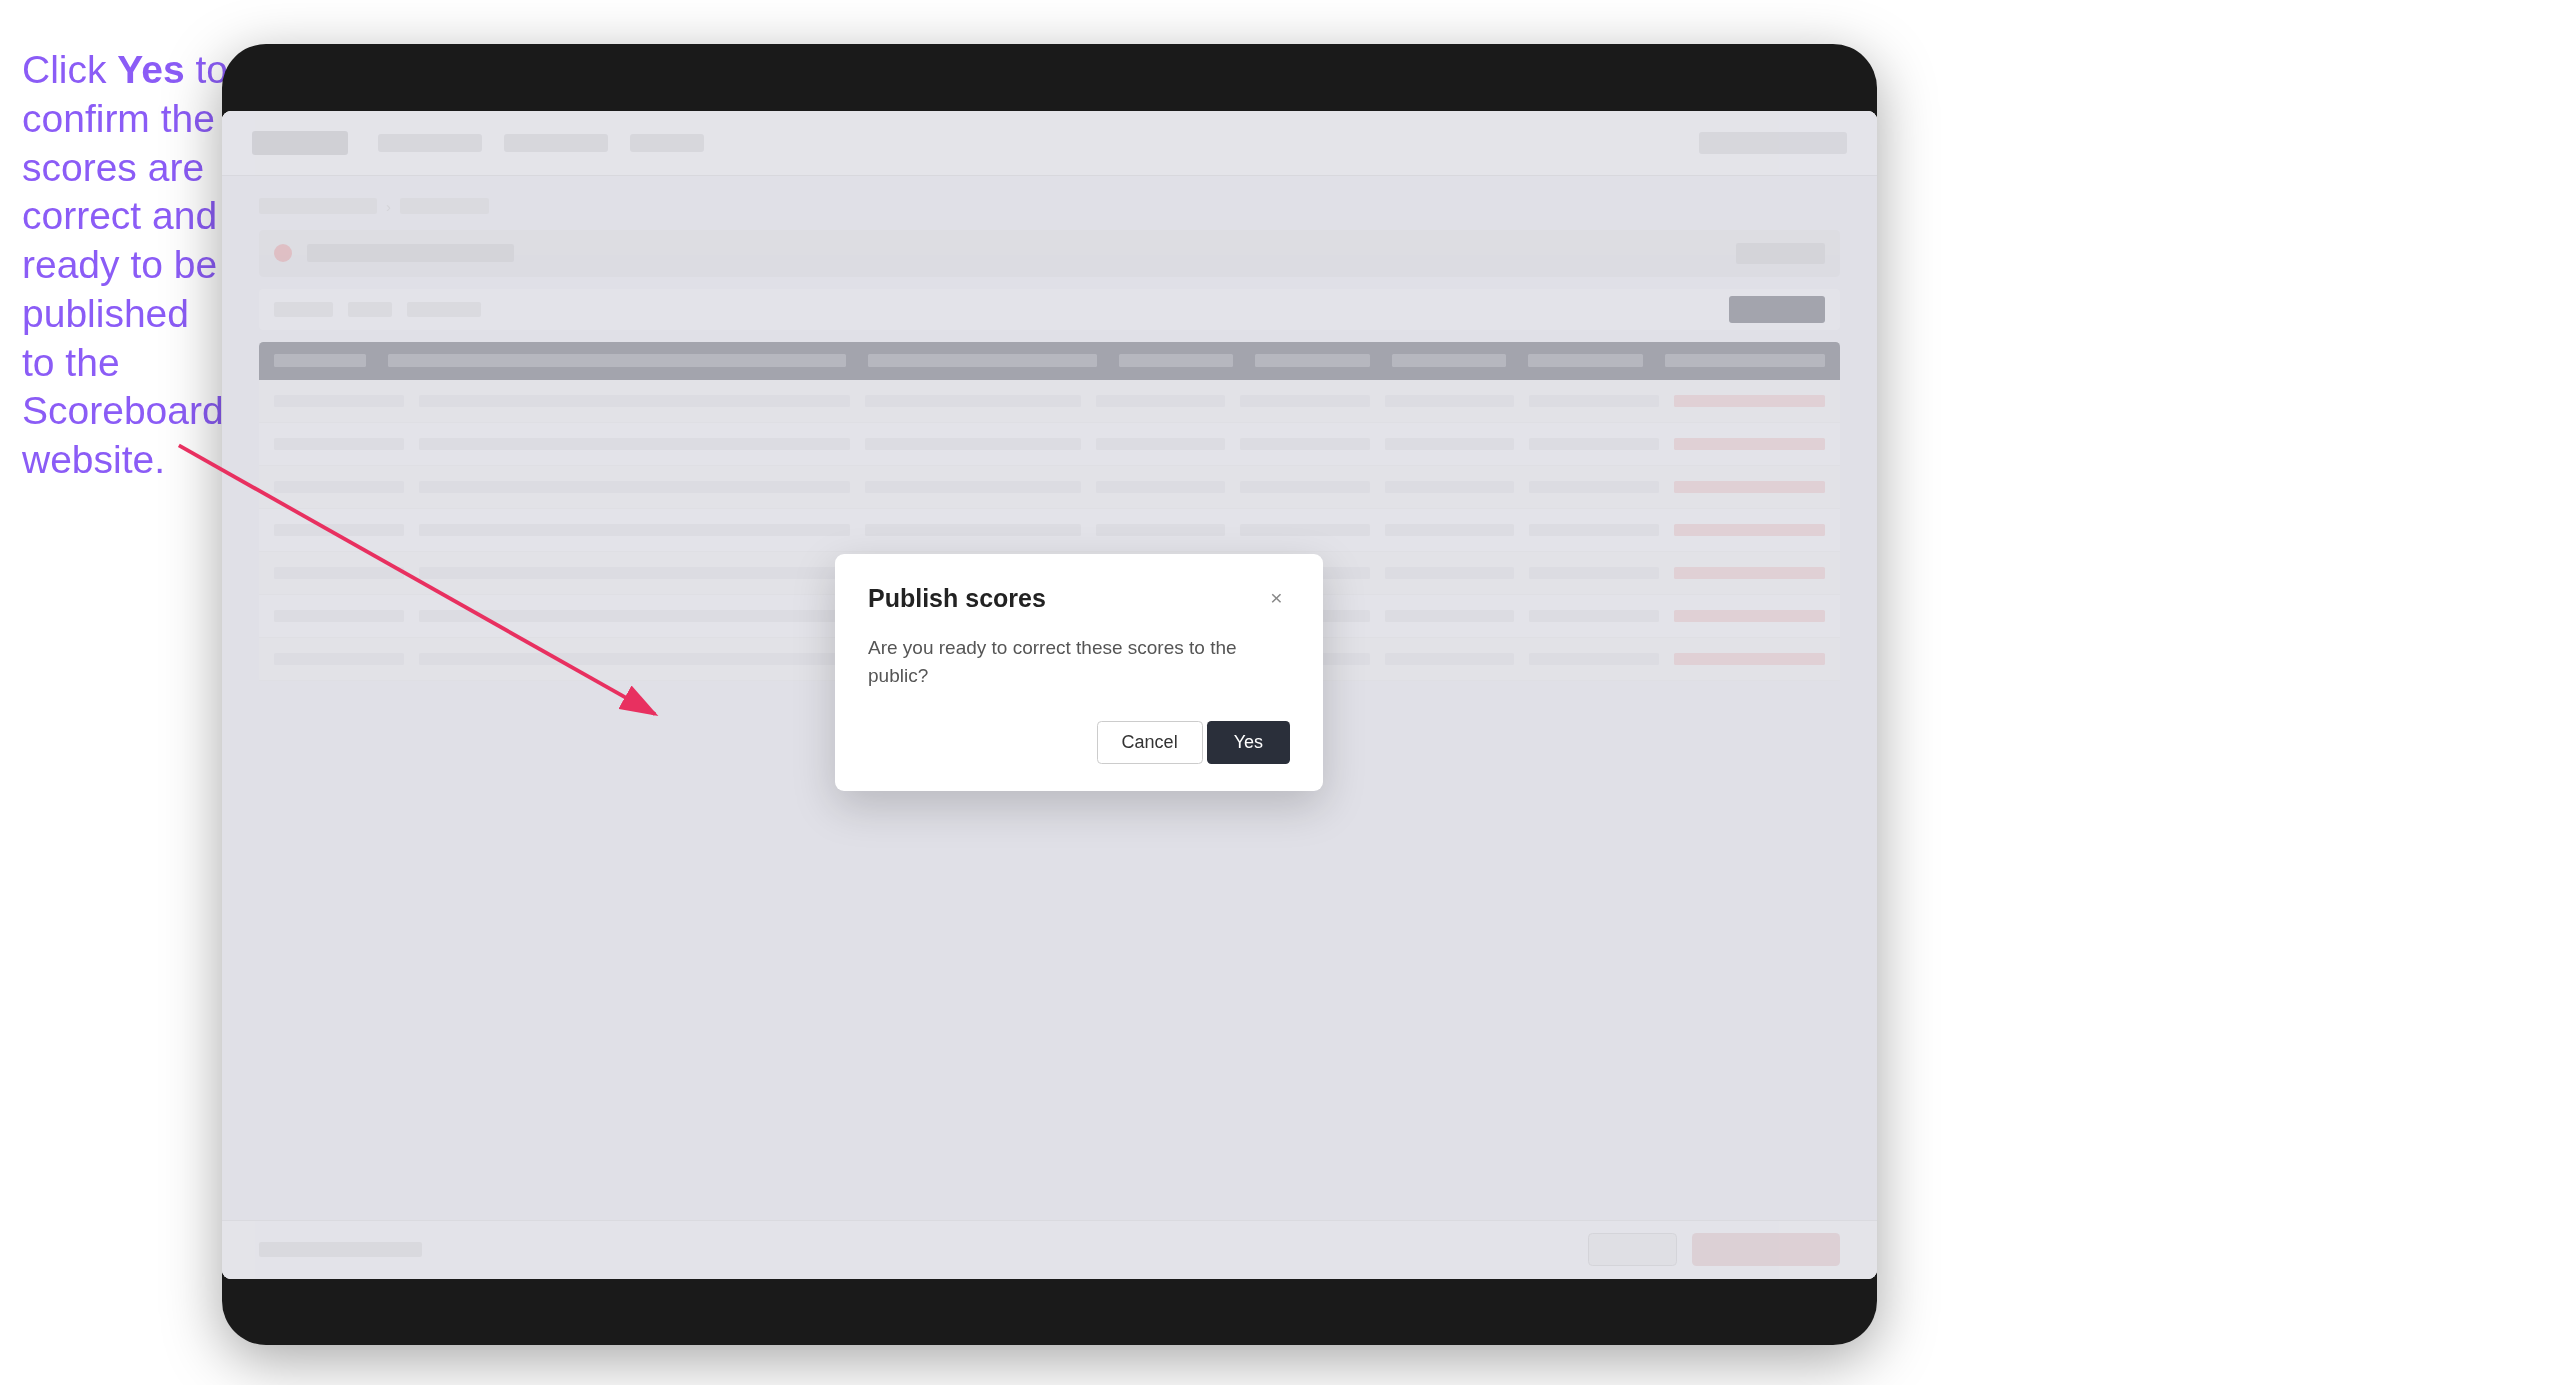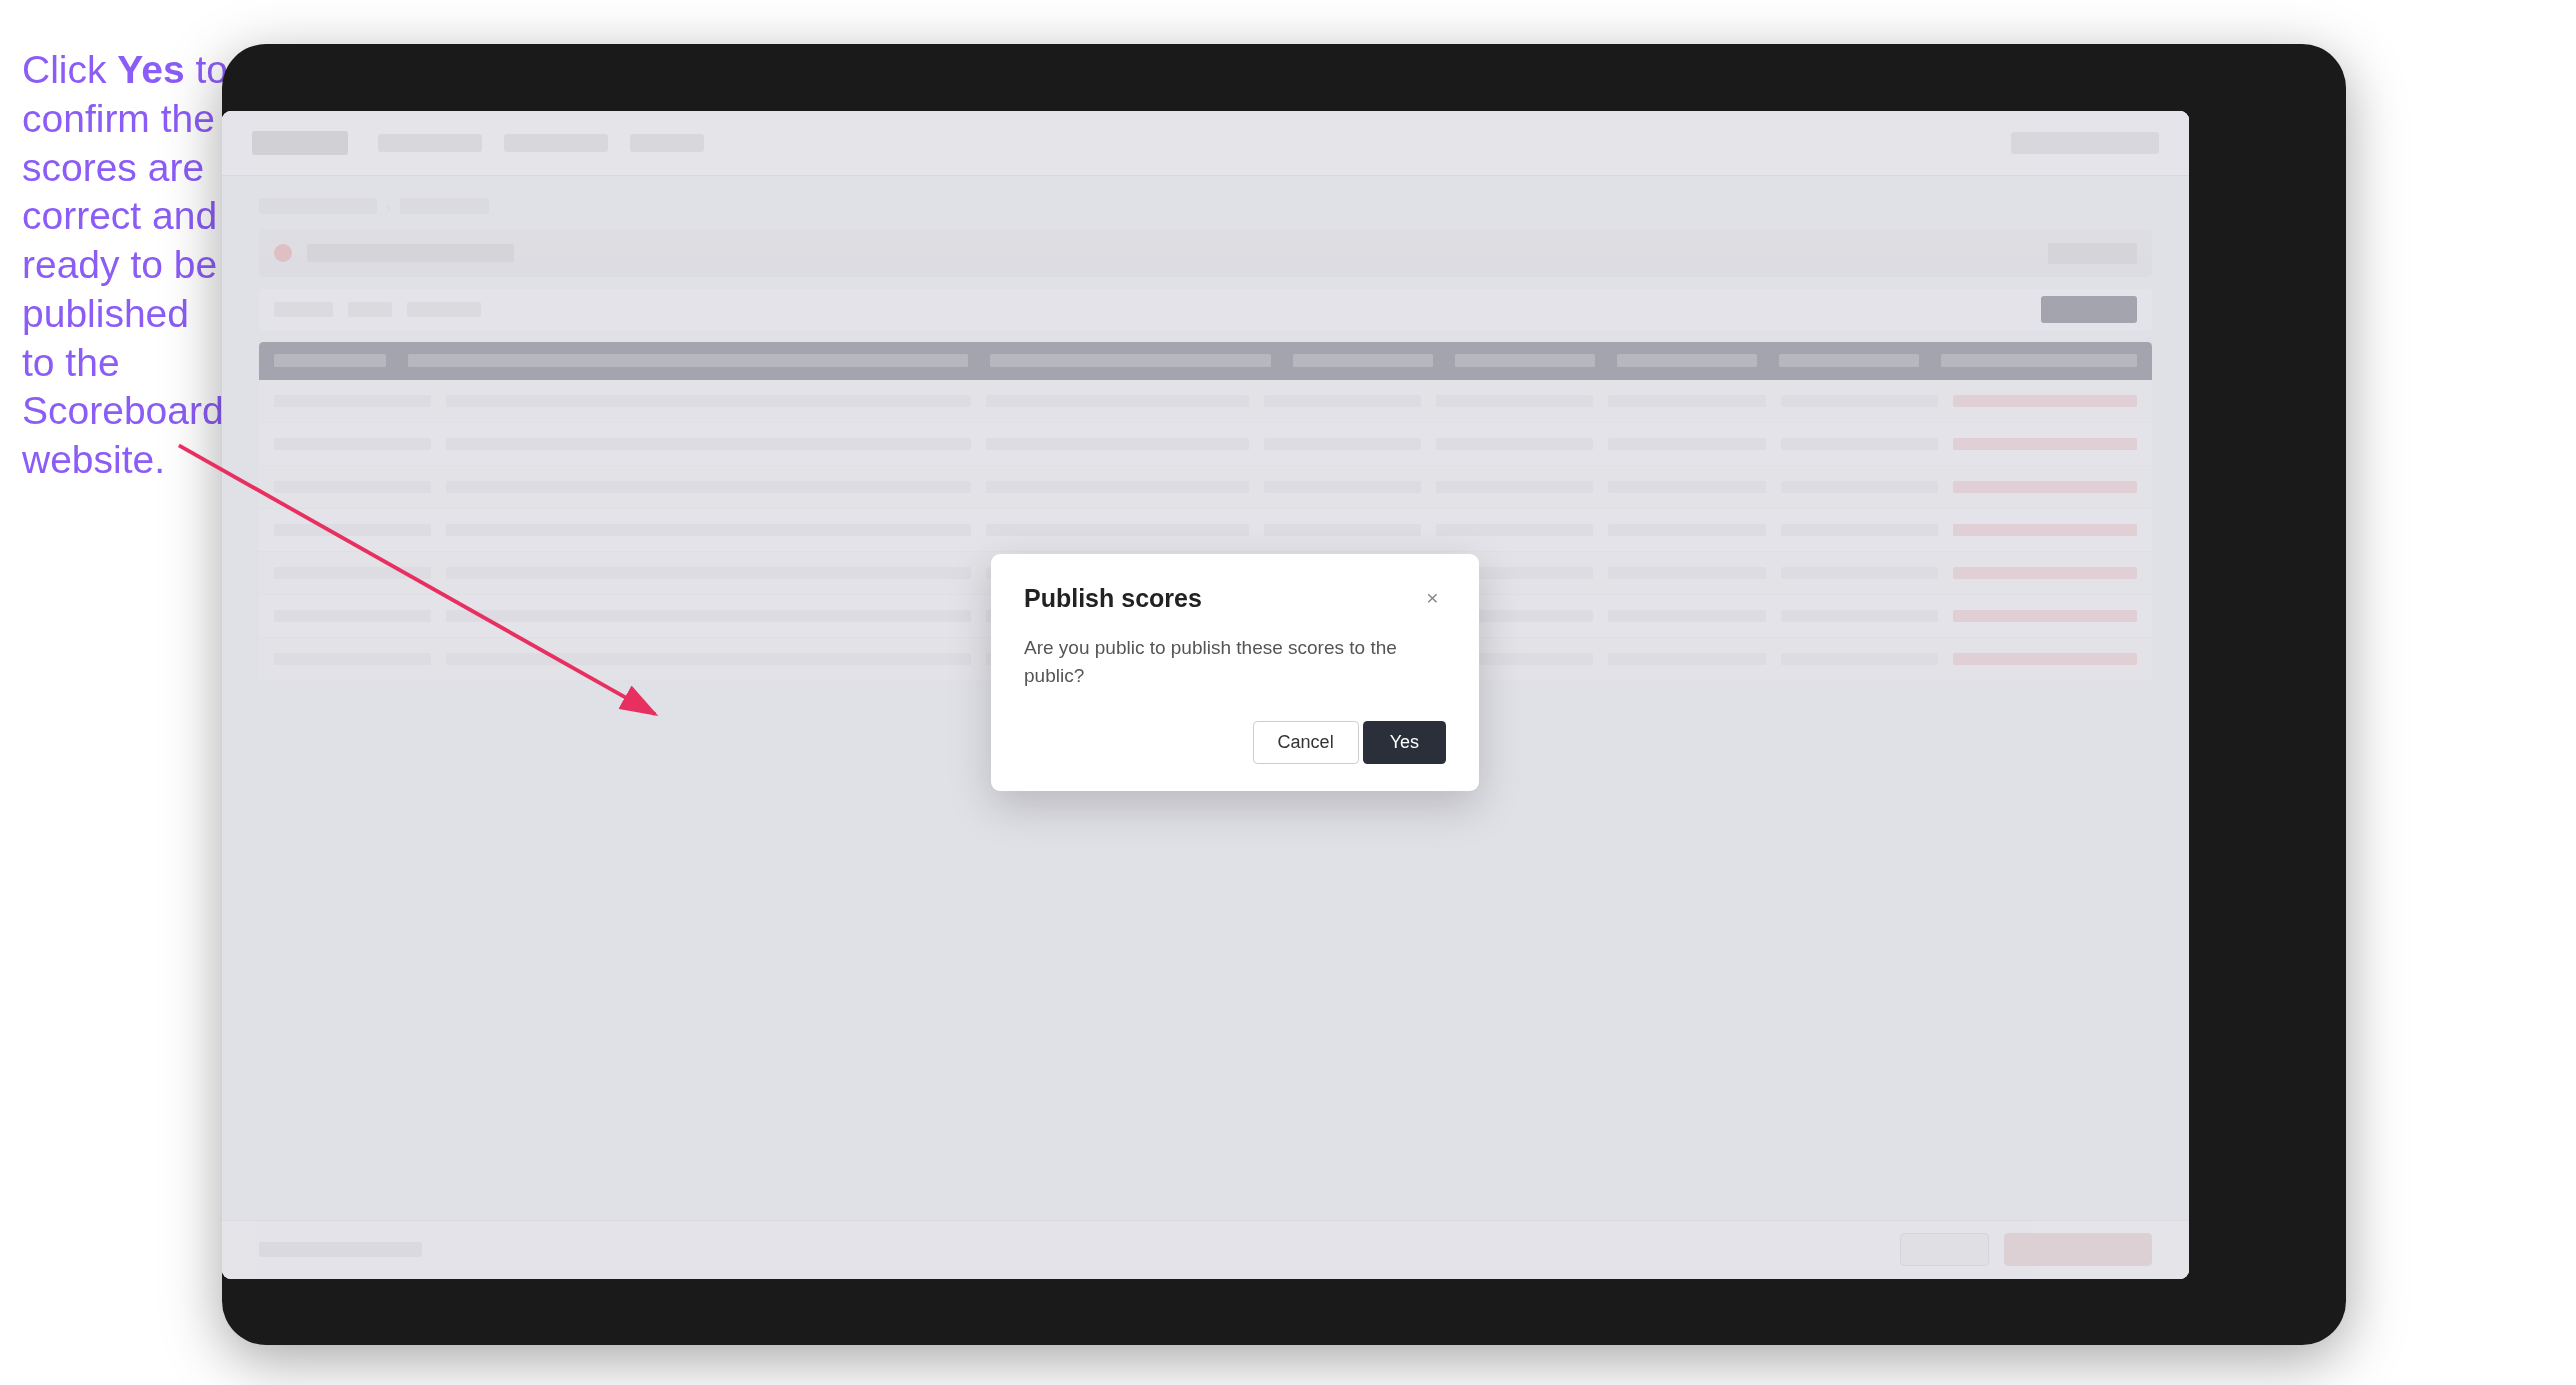--- a/index.html
+++ b/index.html
@@ -26,28 +26,28 @@
 
     .instruction-text strong {
       font-weight: 800;
     }
 
     
     .tablet {
       position: absolute;
       top: 44px;
       left: 222px;
-      width: 2124px;
+      width: 1655px;
       height: 1301px;
       background: #1a1a1a;
       border-radius: 44px;
       box-shadow: 0 15px 59px rgba(0,0,0,0.35);
       display: flex;
       align-items: center;
-      justify-content: flex-start;
+      justify-content: flex-end;
     }
 
     .tablet-screen {
       width: 1967px;
       height: 1168px;
       background: #f0f0f2;
       border-radius: 9px;
       overflow: hidden;
       position: relative;
     }
@@ -485,21 +485,21 @@
       <div class="bottom-btn1"></div>
       <div class="bottom-btn2"></div>
     </div>
 
     <div class="modal-overlay">
       <div class="modal">
         <div class="modal-header">
           <span class="modal-title">Publish scores</span>
           <button class="modal-close">×</button>
         </div>
-        <div class="modal-body">Are you public to publish these scores to the public?</div>
+        <div class="modal-body">Are you ready to correct these scores to the public?</div>
         <div class="modal-footer">
           <button class="btn-cancel">Cancel</button>
           <button class="btn-yes">Yes</button>
         </div>
       </div>
     </div>
   </div>
 </div>
 
 <svg class="arrow-container" viewBox="0 0 800 500" xmlns="http://www.w3.org/2000/svg" style="position:absolute;top:407px;left:126px;width:628px;height:384px;pointer-events:none;z-index:20;">

